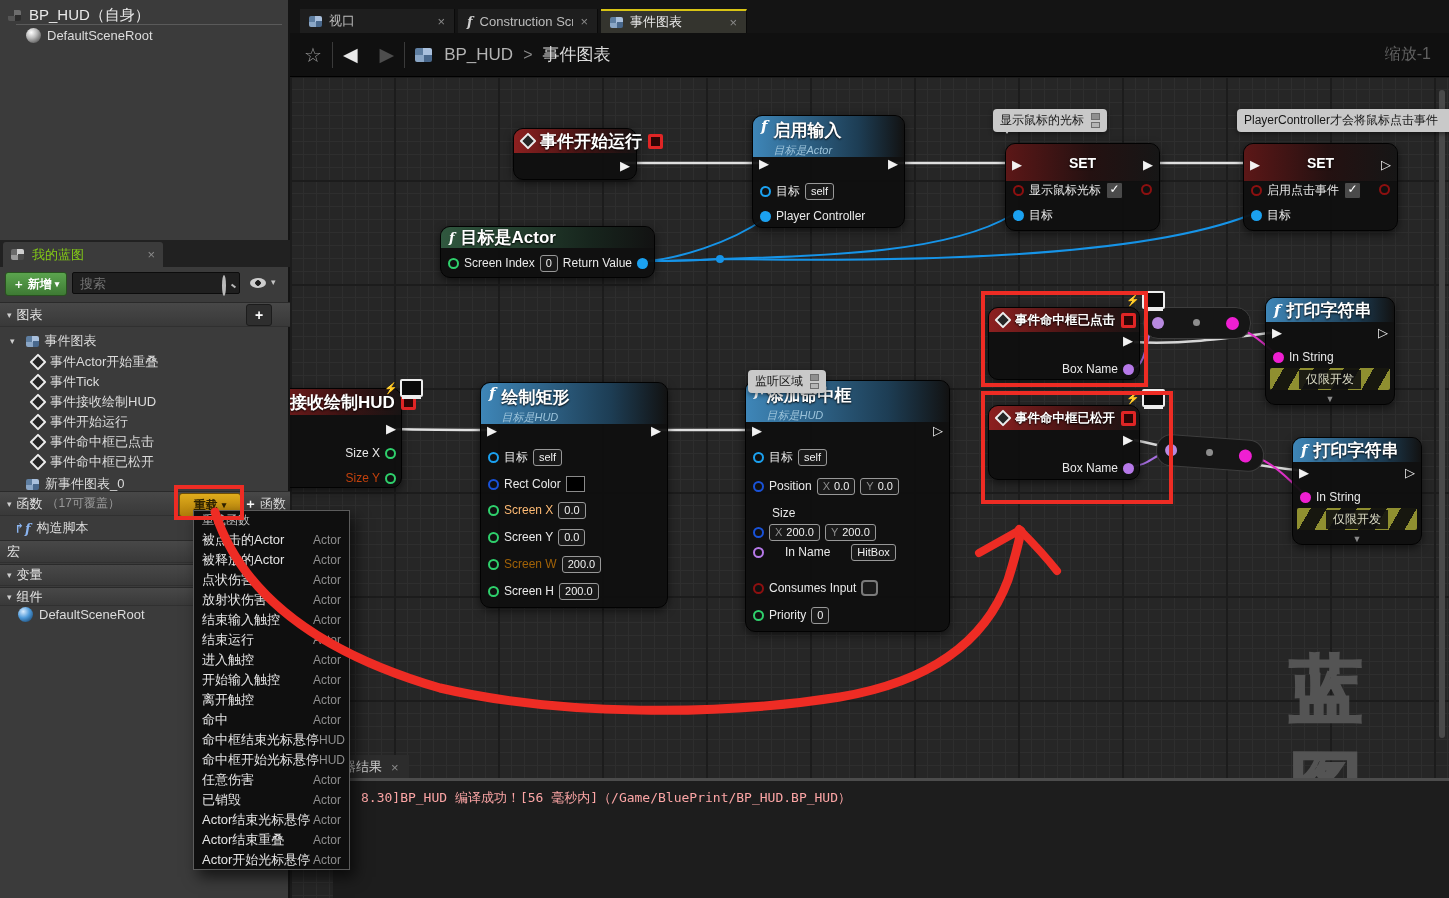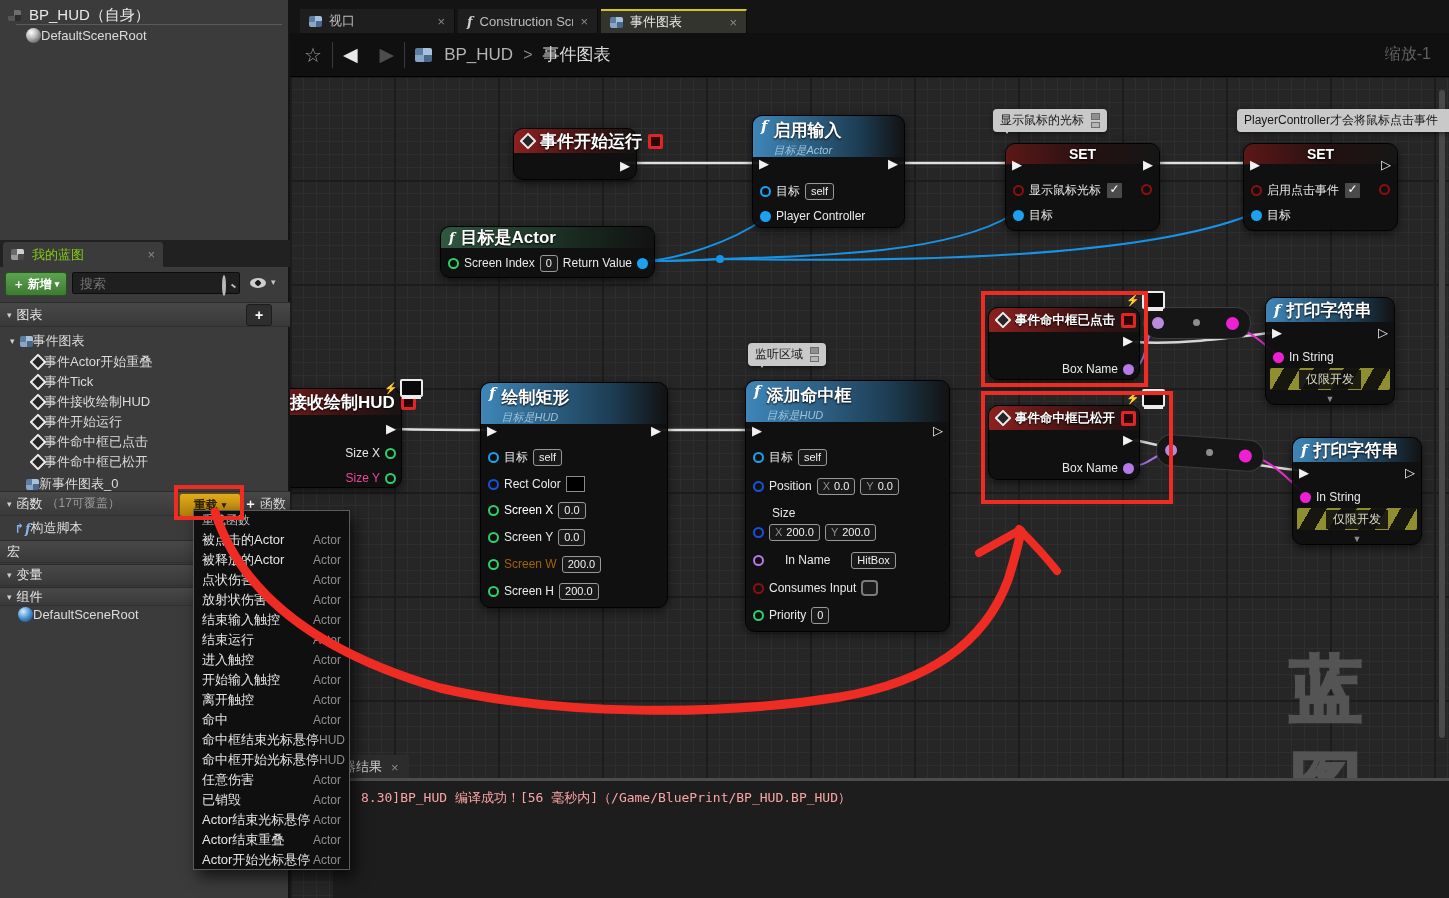--- a/index.html
+++ b/index.html
@@ -7,21 +7,21 @@
        font-family:"Liberation Sans",sans-serif;-webkit-font-smoothing:antialiased;}
   .abs{position:absolute;}
   
   #sidebar{position:absolute;left:0;top:0;width:290px;height:898px;background:#3b3b3b;z-index:10;border-right:2px solid #141414;box-sizing:border-box;}
   .sep{position:absolute;height:1px;background:#5a5a5a;}
   .ptitle{font-size:15px;color:#e9e9e9;}
   .item-lab{font-size:13px;color:#dcdcdc;white-space:nowrap;}
   .sec{position:absolute;left:0;width:290px;background:linear-gradient(#484848,#393939);border-top:1px solid #2a2a2a;border-bottom:1px solid #303030;display:flex;align-items:center;padding:0 7px;box-sizing:border-box;font-size:13px;color:#e5e5e5;}
   .tri{color:#cfcfcf;font-size:9px;margin-right:5px;}
   .hint{color:#9a9a9a;font-size:12px;margin-left:4px;}
-  .ti{position:absolute;display:flex;align-items:center;}
+  .ti{position:absolute;display:flex;align-items:center;gap:6px;}
   .gicon{width:13px;height:11px;border-radius:2px;background:conic-gradient(#a9c0dd 0 90deg,#49688c 0 180deg,#8aa6c6 0 270deg,#5e7ea1 0);}
   .gicon.dark{background:conic-gradient(#6d6d6d 0 90deg,#2c2c2c 0 180deg,#555 0 270deg,#3b3b3b 0);}
   .dia{width:8px;height:8px;border:2px solid #ececec;transform:rotate(45deg);border-radius:1px;background:#262626;flex:none;}
   .sphere{width:15px;height:15px;border-radius:50%;background:radial-gradient(circle at 35% 30%,#fff,#b9b9b9 40%,#555 85%);flex:none;}
   .sphere.blue{background:radial-gradient(circle at 35% 30%,#d9ecff,#4e9ada 45%,#18456f 90%);}
   .plusbtn{background:#2e2e2e;border:1px solid #1c1c1c;border-radius:3px;color:#fff;font-weight:bold;display:flex;align-items:center;justify-content:center;font-size:14px;}
   .addbtn{background:linear-gradient(#5ba44e,#3e7a34);border:1px solid #28511f;border-radius:3px;color:#fff;font-size:12px;font-weight:bold;display:flex;align-items:center;justify-content:center;gap:3px;}
   .ovbtn{background:linear-gradient(#e0ac1c,#b07d0a);border:1px solid #6e4e05;border-radius:3px;color:#2e2200;font-size:12px;font-weight:bold;display:flex;align-items:center;justify-content:center;gap:4px;}
   .searchbox{background:#1f1f1f;border:1px solid #0c0c0c;border-radius:2px;color:#cfcfcf;font-size:13px;padding:0 22px 0 7px;outline:none;}
   .mag{width:7px;height:7px;border:2px solid #b9b9b9;border-radius:50%;position:relative;}
@@ -49,21 +49,21 @@
   #watermark{position:absolute;left:1000px;top:566px;font-size:72px;font-weight:bold;letter-spacing:12px;color:transparent;-webkit-text-stroke:3px #545454;}
   #wires{position:absolute;left:0;top:76px;z-index:2;}
   
   .node{position:absolute;background:rgba(15,15,15,.94);border:1px solid #020202;border-radius:10px;box-shadow:0 3px 9px rgba(0,0,0,.55);z-index:4;box-sizing:border-box;}
   .nh{display:flex;align-items:center;gap:6px;padding:0 8px;border-radius:9px 9px 0 0;position:relative;}
   .nh1{height:24px;}
   .nh2{height:38px;align-items:flex-start;padding-top:3px;}
   .eh{background:linear-gradient(90deg,#8d2020,#3f1313 60%,#181414);}
   .fh{background:linear-gradient(90deg,#3e86b8,#1d3d54 70%,#121212);}
   .ph{background:linear-gradient(90deg,#30583f,#17251d 70%,#121212);}
-  .sh{background:linear-gradient(90deg,#5c1717,#241111 55%,#161616);justify-content:center;height:20px;}
+  .sh{background:linear-gradient(90deg,#5c1717,#241111 55%,#161616);justify-content:center;height:37px;}
   .ntitle{font-size:17px;font-weight:bold;color:#fff;text-shadow:0 1px 2px #000;white-space:nowrap;}
   .nsub{font-size:11px;font-style:italic;color:#9cc3da;margin-top:1px;}
   .fico{font-family:"DejaVu Serif",serif;font-style:italic;font-weight:bold;color:#fff;font-size:15px;line-height:1;}
   .redsq{width:9px;height:9px;border:3px solid #e02525;background:#2e0505;border-radius:2px;margin-left:auto;flex:none;}
   .exec{position:absolute;font-size:13px;color:#f2f2f2;line-height:1;}
   .prow{position:absolute;display:flex;align-items:center;gap:5px;font-size:12px;color:#e9e9e9;height:18px;white-space:nowrap;}
   .prow.r{flex-direction:row-reverse;}
   .donut{width:11px;height:11px;border-radius:50%;border:2.5px solid currentColor;box-sizing:border-box;flex:none;}
   .pdot{width:11px;height:11px;border-radius:50%;background:currentColor;flex:none;}
   .vbox{background:#191919;border:1px solid #989898;border-radius:3px;padding:0 5px;font-size:11px;color:#f0f0f0;height:17px;display:inline-flex;align-items:center;gap:4px;box-sizing:border-box;}
@@ -233,21 +233,21 @@
         <span class="ntitle">事件接收绘制HUD</span>
         <span class="redsq"></span>
       </div>
       <span class="exec" style="right:5px;top:33px;">▶</span>
       <div class="prow r" style="right:5px;top:55px;color:#2fd06c;">
         <span class="donut"></span>
         <span style="color:#e9e9e9;">Size X</span>
       </div>
       <div class="prow r" style="right:5px;top:80px;color:#2fd06c;">
         <span class="donut"></span>
-        <span style="color:#ec4899;">Size Y</span>
+        <span style="color:#c2410c;">Size Y</span>
       </div>
     </div>
     <div class="monitor" style="left:94px;top:379px;">
       <span class="bolt">⚡</span>
         <span class="screen"></span>
     </div>
 
     <div class="node" style="left:190px;top:382px;width:188px;height:226px;">
       <div class="nh nh2 fh">
         <span class="fico">f</span>
@@ -263,21 +263,21 @@
         <span style="color:#e9e9e9;">目标</span>
         <span class="vbox">self</span>
       </div>
       <div class="prow" style="left:7px;top:92px;color:#1952d8;">
         <span class="donut"></span>
         <span style="color:#e9e9e9;">Rect Color</span>
         <span class="cswatch"></span>
       </div>
       <div class="prow" style="left:7px;top:118px;color:#2fd06c;">
         <span class="donut"></span>
-        <span style="color:#ffffff;">Screen X</span>
+        <span style="color:#fdba74;">Screen X</span>
         <span class="vbox">0.0</span>
       </div>
       <div class="prow" style="left:7px;top:145px;color:#2fd06c;">
         <span class="donut"></span>
         <span style="color:#e9e9e9;">Screen Y</span>
         <span class="vbox">0.0</span>
       </div>
       <div class="prow" style="left:7px;top:172px;color:#2fd06c;">
         <span class="donut"></span>
         <span style="color:#a16207;">Screen W</span>
@@ -322,37 +322,37 @@
         <span class="donut"></span>
         <span class="vbox">
             <i class="gl" style="font-style:normal;">X</i>
             <i style="font-style:normal;">200.0</i>
           </span>
         <span class="vbox">
             <i class="gl" style="font-style:normal;">Y</i>
             <i style="font-style:normal;">200.0</i>
           </span>
       </div>
-      <div class="prow" style="left:7px;top:170px;color:#b679e8;gap:21px;">
+      <div class="prow" style="left:7px;top:162px;color:#b679e8;gap:21px;">
         <span class="donut"></span>
         <span style="color:#e9e9e9;">In Name</span>
         <span class="vbox">HitBox</span>
       </div>
       <div class="prow" style="left:7px;top:198px;color:#8d1010;">
         <span class="donut"></span>
         <span style="color:#e9e9e9;">Consumes Input</span>
         <span class="chk un"></span>
       </div>
       <div class="prow" style="left:7px;top:225px;color:#2fd06c;">
         <span class="donut"></span>
         <span style="color:#e9e9e9;">Priority</span>
         <span class="vbox">0</span>
       </div>
     </div>
-    <div class="bubble" style="left:458px;top:343px;">
+    <div class="bubble" style="left:458px;top:370px;">
       <span>监听区域</span>
       <span class="bpin">
           <i></i>
           <i></i>
         </span>
     </div>
 
     <div class="node" style="left:698px;top:307px;width:152px;height:73px;">
       <div class="nh nh1 eh">
         <span class="dia"></span>

